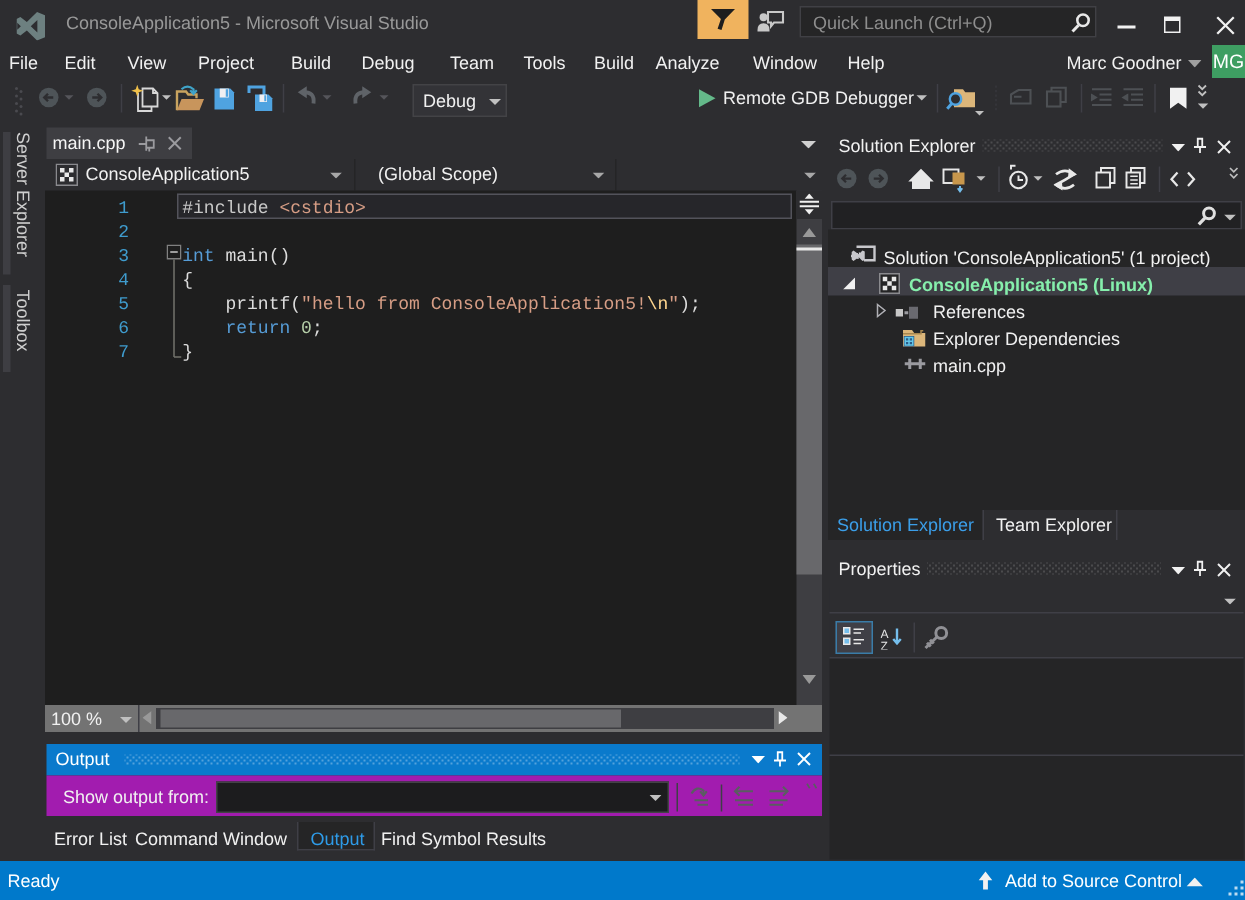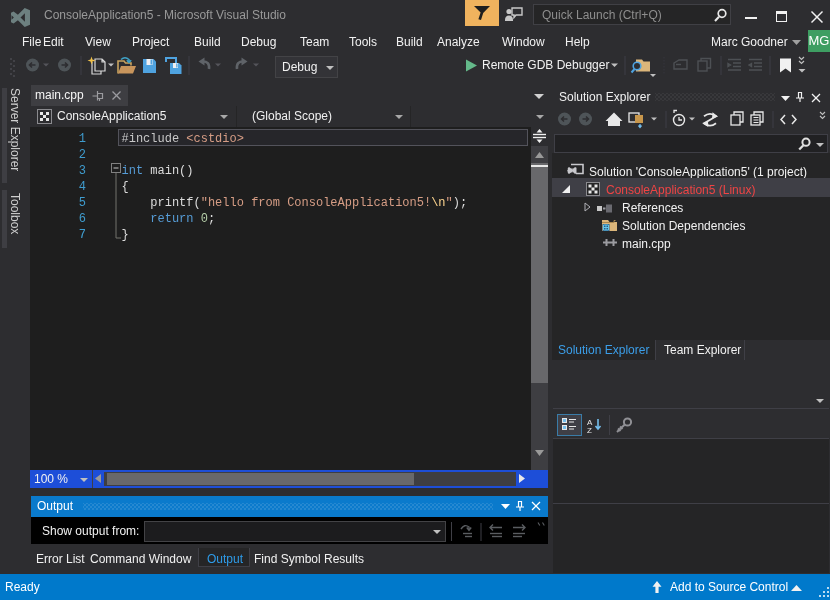--- a/index.html
+++ b/index.html
@@ -40,21 +40,21 @@
 
   <div class="ab" style="left:745px;top:17px;width:12px;height:2px;background:#F1F1F1"></div>
   <div class="ab" style="left:776px;top:11px;width:11px;height:11px;border:1px solid #F1F1F1;border-top-width:3px"></div>
   <svg class="ab" style="left:810px;top:10px" width="14" height="14" viewBox="0 0 14 14">
     <line x1="1.5" y1="1.5" x2="12.5" y2="12.5" stroke="#F1F1F1" stroke-width="1.5"></line>
     <line x1="12.5" y1="1.5" x2="1.5" y2="12.5" stroke="#F1F1F1" stroke-width="1.5"></line>
   </svg>
 </div>
 
 <div class="ab" style="left:0;top:30px;width:830px;height:23px">
-  <div class="ab" style="left:22px;top:5px">File</div>
+  <div class="ab" style="left:6px;top:5px">File</div>
   <div class="ab" style="left:43px;top:5px">Edit</div>
   <div class="ab" style="left:85px;top:5px">View</div>
   <div class="ab" style="left:132px;top:5px">Project</div>
   <div class="ab" style="left:194px;top:5px">Build</div>
   <div class="ab" style="left:241px;top:5px">Debug</div>
   <div class="ab" style="left:300px;top:5px">Team</div>
   <div class="ab" style="left:349px;top:5px">Tools</div>
   <div class="ab" style="left:396px;top:5px">Build</div>
   <div class="ab" style="left:437px;top:5px">Analyze</div>
   <div class="ab" style="left:502px;top:5px">Window</div>
@@ -237,21 +237,21 @@
     <svg class="ab" style="left:505px;top:25px" width="9" height="6" viewBox="0 0 9 6">
         <path fill="#999999" d="M4.5 0 L9 6 L0 6 Z"></path>
       </svg>
     <div class="ab" style="left:501px;top:36px;width:17px;height:220px;background:#68686B"></div>
     <div class="ab" style="left:501px;top:38px;width:17px;height:2px;background:#E8E8E8"></div>
     <svg class="ab" style="left:505px;top:323px" width="9" height="6" viewBox="0 0 9 6">
         <path fill="#999999" d="M4.5 6 L9 0 L0 0 Z"></path>
       </svg>
   </div>
 
-  <div class="ab" style="left:0;top:385px;width:518px;height:18px;background:#1d4ed8">
+  <div class="ab" style="left:0;top:385px;width:518px;height:18px;background:#737373">
     <div class="ab" style="left:4px;top:2px;color:#F1F1F1">100 %</div>
     <svg class="ab" style="left:50px;top:8px" width="8" height="4" viewBox="0 0 8 4">
         <path fill="#C0C0C0" d="M0 0 L8 0 L4 4 Z"></path>
       </svg>
     <div class="ab" style="left:62px;top:0;width:1px;height:18px;background:#3F3F46"></div>
     <svg class="ab" style="left:65px;top:4px" width="6" height="9" viewBox="0 0 6 9">
         <path fill="#999999" d="M6 0 L6 9 L0 4.5 Z"></path>
       </svg>
     <div class="ab" style="left:74px;top:2px;width:412px;height:14px;background:#3E3E42"></div>
     <div class="ab" style="left:77px;top:3px;width:307px;height:12px;background:#68686B"></div>
@@ -275,21 +275,21 @@
         </g>
     </svg>
     <svg class="ab" style="left:500px;top:5px" width="10" height="10" viewBox="0 0 10 10">
       <g stroke="#FFFFFF" stroke-width="1.3">
           <line x1="1" y1="1" x2="9" y2="9"></line>
           <line x1="9" y1="1" x2="1" y2="9"></line>
         </g>
     </svg>
   </div>
 
-  <div class="ab" style="left:0;top:21px;width:517px;height:27px;background:#000000">
+  <div class="ab" style="left:0;top:21px;width:517px;height:27px;background:#a21caf">
     <div class="ab" style="left:11px;top:7px;color:#F1F1F1">Show output from:</div>
     <div class="ab" style="left:113px;top:4px;width:302px;height:21px;background:#1C1C1E;border:1px solid #434346">
       <svg class="ab" style="left:288px;top:8px" width="8" height="4" viewBox="0 0 8 4">
           <path fill="#C0C0C0" d="M0 0 L8 0 L4 4 Z"></path>
         </svg>
     </div>
     <div class="ab" style="left:420px;top:5px;width:1px;height:19px;background:#3F3F46"></div>
     <svg class="ab" style="left:425px;top:5px" width="125" height="20" viewBox="0 0 125 20">
       <g stroke="#5A5D61" stroke-width="1.4" fill="none">
         <path d="M5 7 Q8.5 1.5 13 5 L13 7.5"></path>
@@ -393,39 +393,39 @@
     <svg class="ab" style="left:34px;top:29px" width="14" height="14" viewBox="0 0 14 14">
       <rect x="0.5" y="0.5" width="13" height="13" fill="#252526" stroke="#8A8A8E"></rect>
       <g fill="#E8E8E8">
           <rect x="2.5" y="2.5" width="3" height="3"></rect>
           <rect x="5.5" y="5.5" width="3" height="3"></rect>
           <rect x="8.5" y="2.5" width="3" height="3"></rect>
           <rect x="2.5" y="8.5" width="3" height="3"></rect>
           <rect x="8.5" y="8.5" width="3" height="3"></rect>
         </g>
     </svg>
-    <div class="ab" style="left:54px;top:30px;color:#ef4444;font-weight:normal">ConsoleApplication5 (Linux)</div>
+    <div class="ab" style="left:54px;top:30px;color:#86efac;font-weight:bold">ConsoleApplication5 (Linux)</div>
 
     <svg class="ab" style="left:32px;top:49px" width="7" height="10" viewBox="0 0 7 10">
         <path fill="none" stroke="#B0B0B5" d="M1 1 L6 5 L1 9 Z"></path>
       </svg>
     <svg class="ab" style="left:45px;top:51px" width="15" height="10" viewBox="0 0 15 10">
       <rect x="0" y="2" width="5" height="5" fill="#C8C8C8"></rect>
         <rect x="6" y="3.5" width="2.5" height="2" fill="#9B9BA0"></rect>
         <rect x="9" y="0.5" width="6" height="8" fill="#6A6A70"></rect>
     </svg>
     <div class="ab" style="left:70px;top:48px;color:#F1F1F1">References</div>
 
     <svg class="ab" style="left:50px;top:65px" width="15" height="14" viewBox="0 0 15 14">
       <path d="M0 2 L6 2 L7.5 4 L15 4 L15 13 L0 13 Z" fill="#DCB67A"></path>
       <path d="M0 4.5 L12 4.5 L12 2.5 L13.5 2.5" fill="none" stroke="#A8874F"></path>
       <rect x="0.5" y="6" width="7" height="7" fill="#2B5B88"></rect>
         <path d="M1.5 7 L6.5 7 L6.5 12 L1.5 12 Z M4 7 L4 12 M1.5 9.5 L6.5 9.5" stroke="#64C7E8" fill="none"></path>
     </svg>
-    <div class="ab" style="left:70px;top:66px;color:#F1F1F1">Solution Dependencies</div>
+    <div class="ab" style="left:70px;top:66px;color:#F1F1F1">Explorer Dependencies</div>
 
     <svg class="ab" style="left:51px;top:86px" width="14" height="8" viewBox="0 0 14 8">
       <g fill="#9B9BA0">
           <rect x="2.5" y="0" width="2" height="7"></rect>
           <rect x="0" y="2.5" width="7" height="2"></rect>
           <rect x="9.5" y="0" width="2" height="7"></rect>
           <rect x="7" y="2.5" width="7" height="2"></rect>
         </g>
     </svg>
     <div class="ab" style="left:70px;top:84px;color:#F1F1F1">main.cpp</div>
@@ -435,20 +435,38 @@
     <div class="ab" style="left:0;top:0;width:103px;height:20px;background:#252526"></div>
     <div class="ab" style="left:6px;top:3px;color:#3B9EE8">Solution Explorer</div>
     <div class="ab" style="left:112px;top:3px;color:#F1F1F1">Team Explorer</div>
     <div class="ab" style="left:103px;top:0;width:1px;height:20px;background:#3F3F46"></div>
     <div class="ab" style="left:192px;top:0;width:1px;height:20px;background:#3F3F46"></div>
   </div>
 </div>
 
 <div class="ab" style="left:552px;top:368px;width:278px;height:205px">
 
+  <div class="ab" style="left:0;top:2px;width:278px;height:20px">
+    <div class="ab" style="left:7px;top:2px;color:#F1F1F1">Properties</div>
+    <div class="ab dots" style="left:66px;top:5px;width:156px;height:8px"></div>
+    <svg class="ab" style="left:229px;top:8px" width="9" height="5" viewBox="0 0 9 5">
+        <path fill="#F1F1F1" d="M0 0 L9 0 L4.5 5 Z"></path>
+      </svg>
+    <svg class="ab" style="left:242px;top:3px" width="12" height="13" viewBox="0 0 12 13">
+      <g stroke="#F1F1F1" stroke-width="1.2" fill="none">
+          <path d="M4.5 1.5 L7.5 1.5 L7.5 7 L4.5 7 Z M6 7 L6 11 M2 7 L10 7"></path>
+        </g>
+    </svg>
+    <svg class="ab" style="left:259px;top:5px" width="10" height="10" viewBox="0 0 10 10">
+      <g stroke="#F1F1F1" stroke-width="1.3">
+          <line x1="1" y1="1" x2="9" y2="9"></line>
+          <line x1="9" y1="1" x2="1" y2="9"></line>
+        </g>
+    </svg>
+  </div>
 
   <div class="ab" style="left:1px;top:24px;width:276px;height:17px;background:#2D2D30;border-bottom:1px solid #3F3F46">
     <svg class="ab" style="left:263px;top:7px" width="8" height="4" viewBox="0 0 8 4">
         <path fill="#C0C0C0" d="M0 0 L8 0 L4 4 Z"></path>
       </svg>
   </div>
 
   <div class="ab" style="left:1px;top:44px;width:276px;height:26px;background:#2D2D30">
     <div class="ab" style="left:4px;top:2px;width:25px;height:22px;background:#3F3F46;border:1px solid #3A7CA8"></div>
     <svg class="ab" style="left:9px;top:6px" width="15" height="14" viewBox="0 0 15 14">

